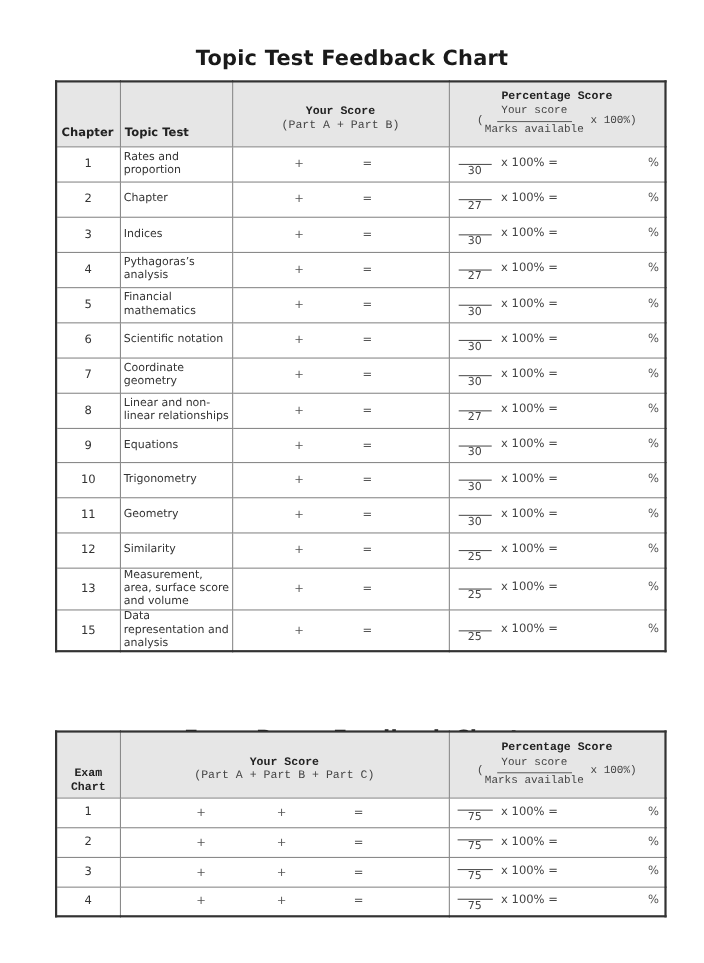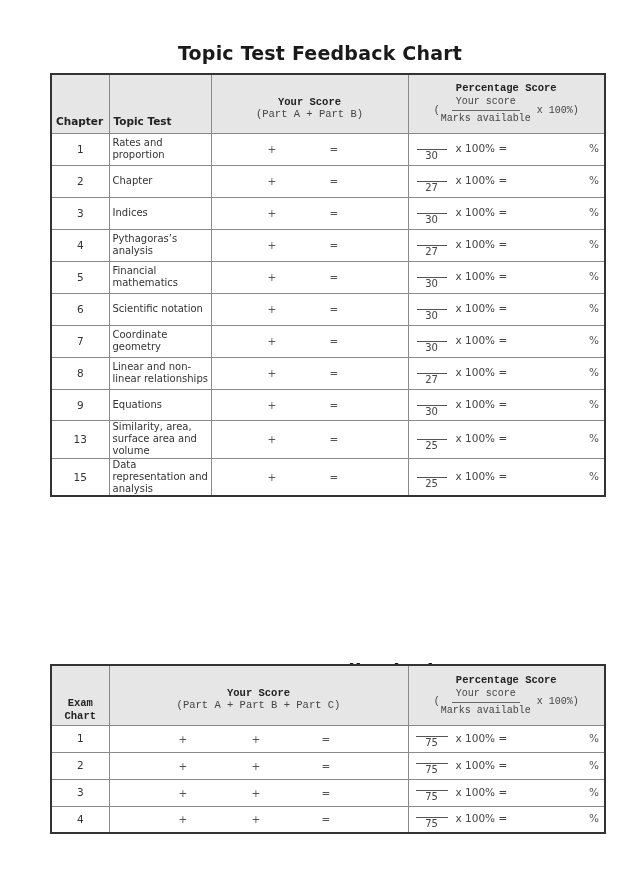--- a/index.html
+++ b/index.html
@@ -194,23 +194,65 @@
         <span class="plus" style="left:56px">+</span>
         <span class="eq" style="left:118px">=</span>
       </td>
       <td class="pct-cell">
         <span class="frac-line"></span>
         <span class="denom">30</span>
         <span class="times">x 100% =</span>
         <span class="pct-sign">%</span>
       </td>
       </tr>
+      <tr style="height: 32px;">
+      <td class="num">10</td>
+      <td class="topic">Trigonometry</td>
+      <td class="score-cell">
+        <span class="plus" style="left:56px">+</span>
+        <span class="eq" style="left:118px">=</span>
+      </td>
+      <td class="pct-cell">
+        <span class="frac-line"></span>
+        <span class="denom">30</span>
+        <span class="times">x 100% =</span>
+        <span class="pct-sign">%</span>
+      </td>
+      </tr>
+      <tr style="height: 32px;">
+      <td class="num">11</td>
+      <td class="topic">Geometry</td>
+      <td class="score-cell">
+        <span class="plus" style="left:56px">+</span>
+        <span class="eq" style="left:118px">=</span>
+      </td>
+      <td class="pct-cell">
+        <span class="frac-line"></span>
+        <span class="denom">30</span>
+        <span class="times">x 100% =</span>
+        <span class="pct-sign">%</span>
+      </td>
+      </tr>
+      <tr style="height: 32px;">
+      <td class="num">12</td>
+      <td class="topic">Similarity</td>
+      <td class="score-cell">
+        <span class="plus" style="left:56px">+</span>
+        <span class="eq" style="left:118px">=</span>
+      </td>
+      <td class="pct-cell">
+        <span class="frac-line"></span>
+        <span class="denom">25</span>
+        <span class="times">x 100% =</span>
+        <span class="pct-sign">%</span>
+      </td>
+      </tr>
       <tr style="height: 38px;">
       <td class="num">13</td>
-      <td class="topic">Similarity, area, surface area and volume</td>
+      <td class="topic">Measurement, area, surface score and volume</td>
       <td class="score-cell">
         <span class="plus" style="left:56px">+</span>
         <span class="eq" style="left:118px">=</span>
       </td>
       <td class="pct-cell">
         <span class="frac-line"></span>
         <span class="denom">25</span>
         <span class="times">x 100% =</span>
         <span class="pct-sign">%</span>
       </td>

